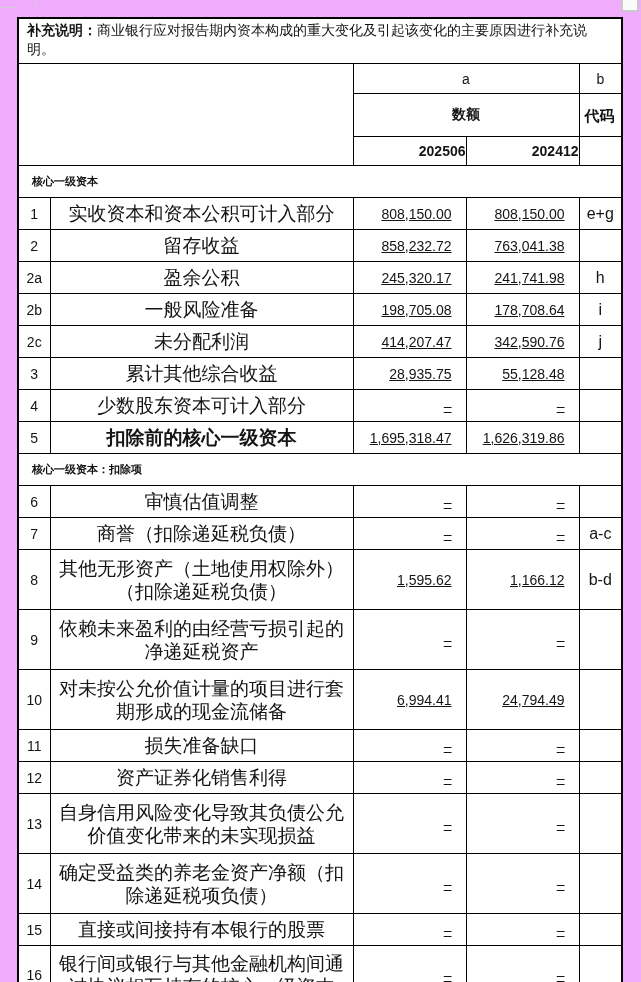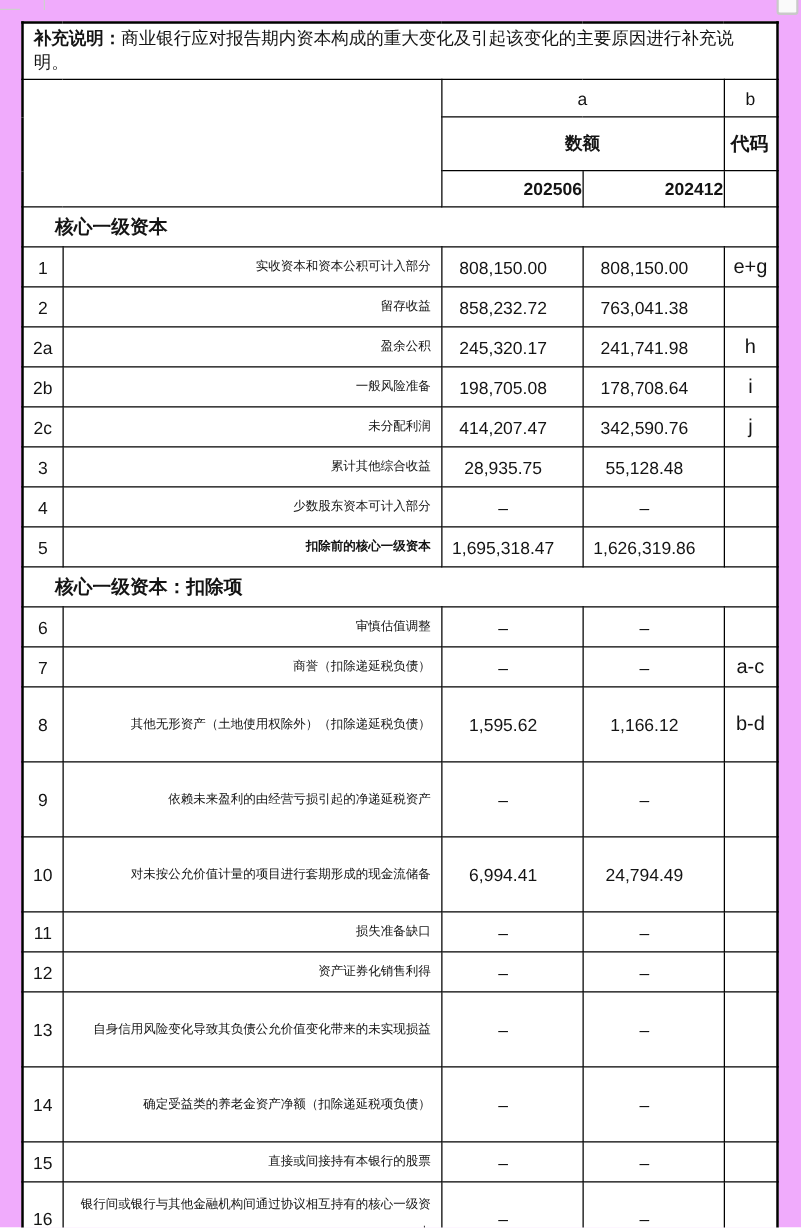--- a/index.html
+++ b/index.html
@@ -43,26 +43,26 @@
 
   .note-cell { padding: 2px 8px 4px 8px; line-height: 19px; font-size: 14px; }
   .note-cell b { font-weight: bold; }
   .b { font-weight: bold; margin-left: 36px; }
 
   .head-ab   { text-align: center; font-size: 14px; }
   .amount-head { text-align: center; font-weight: bold; font-size: 14px; }
   .code-head { text-align: left; font-weight: bold; font-size: 15px; line-height: 19px; padding: 2px 5px; }
   .year-head { text-align: right; font-weight: bold; font-size: 14px; }
 
-  .section-title { font-weight: bold; font-size: 15px; padding: 4px 25px; }
+  .section-title { font-weight: bold; font-size: 11px; padding: 4px 13px; }
 
   .num-cell   { text-align: center; font-size: 14px; }
-  .label-cell { text-align: right; padding: 4px 8px; line-height: 23px; font-size: 10px; }
+  .label-cell { text-align: center; padding: 4px 8px; line-height: 23px; font-size: 19px; }
   .label-cell.b { font-weight: bold; }
-  .val-cell   { text-align: center; padding-right: 14px; font-size: 14px; }
+  .val-cell   { text-align: right; padding-right: 14px; font-size: 14px; text-decoration: underline; }
   .code-cell  { text-align: center; font-size: 16px; }
 </style>
 </head>
 <body>
 
 <div class="canvas">
 
   <div class="artifact-line-h"></div>
   <div class="artifact-line-v"></div>
   <div class="artifact-box"></div>

